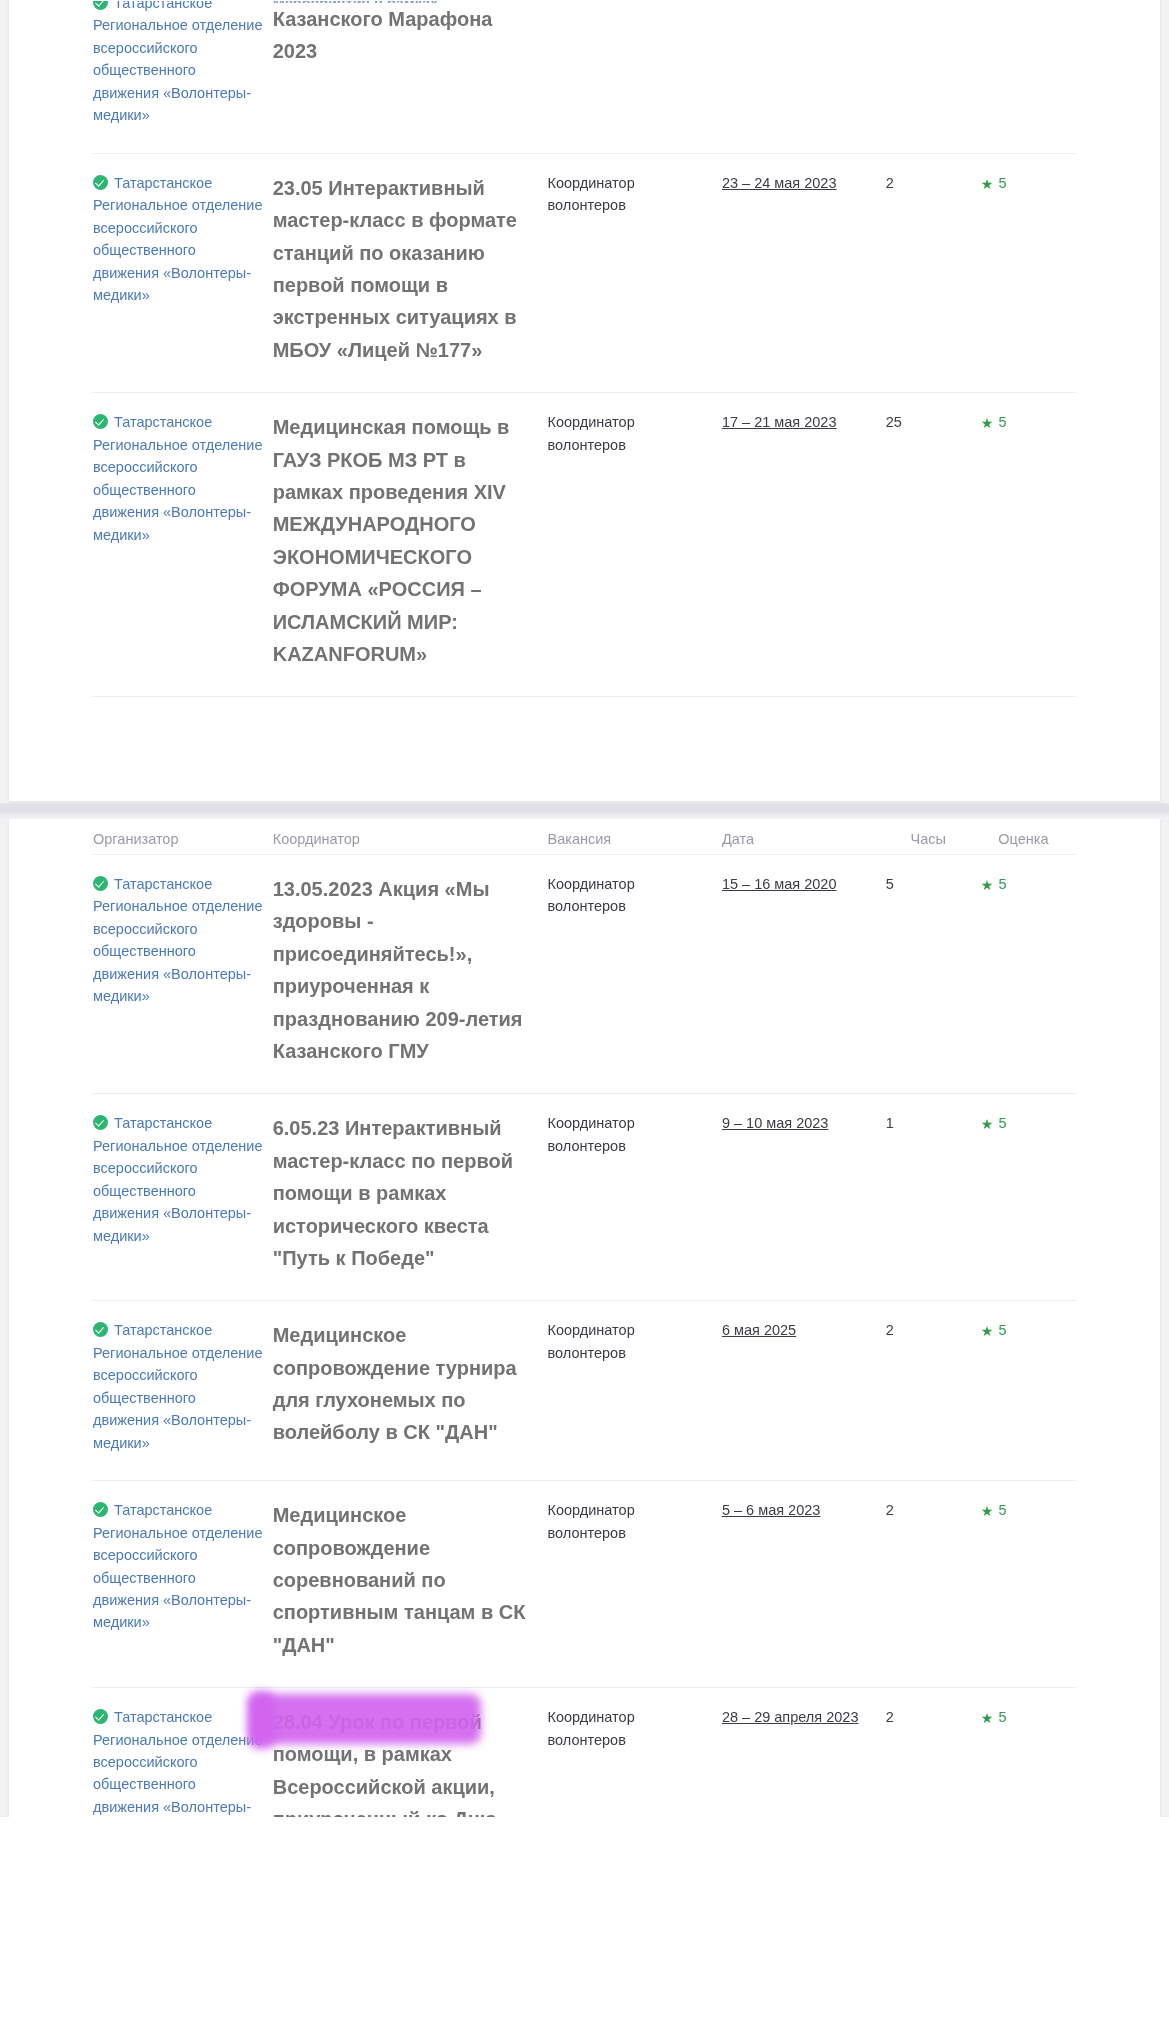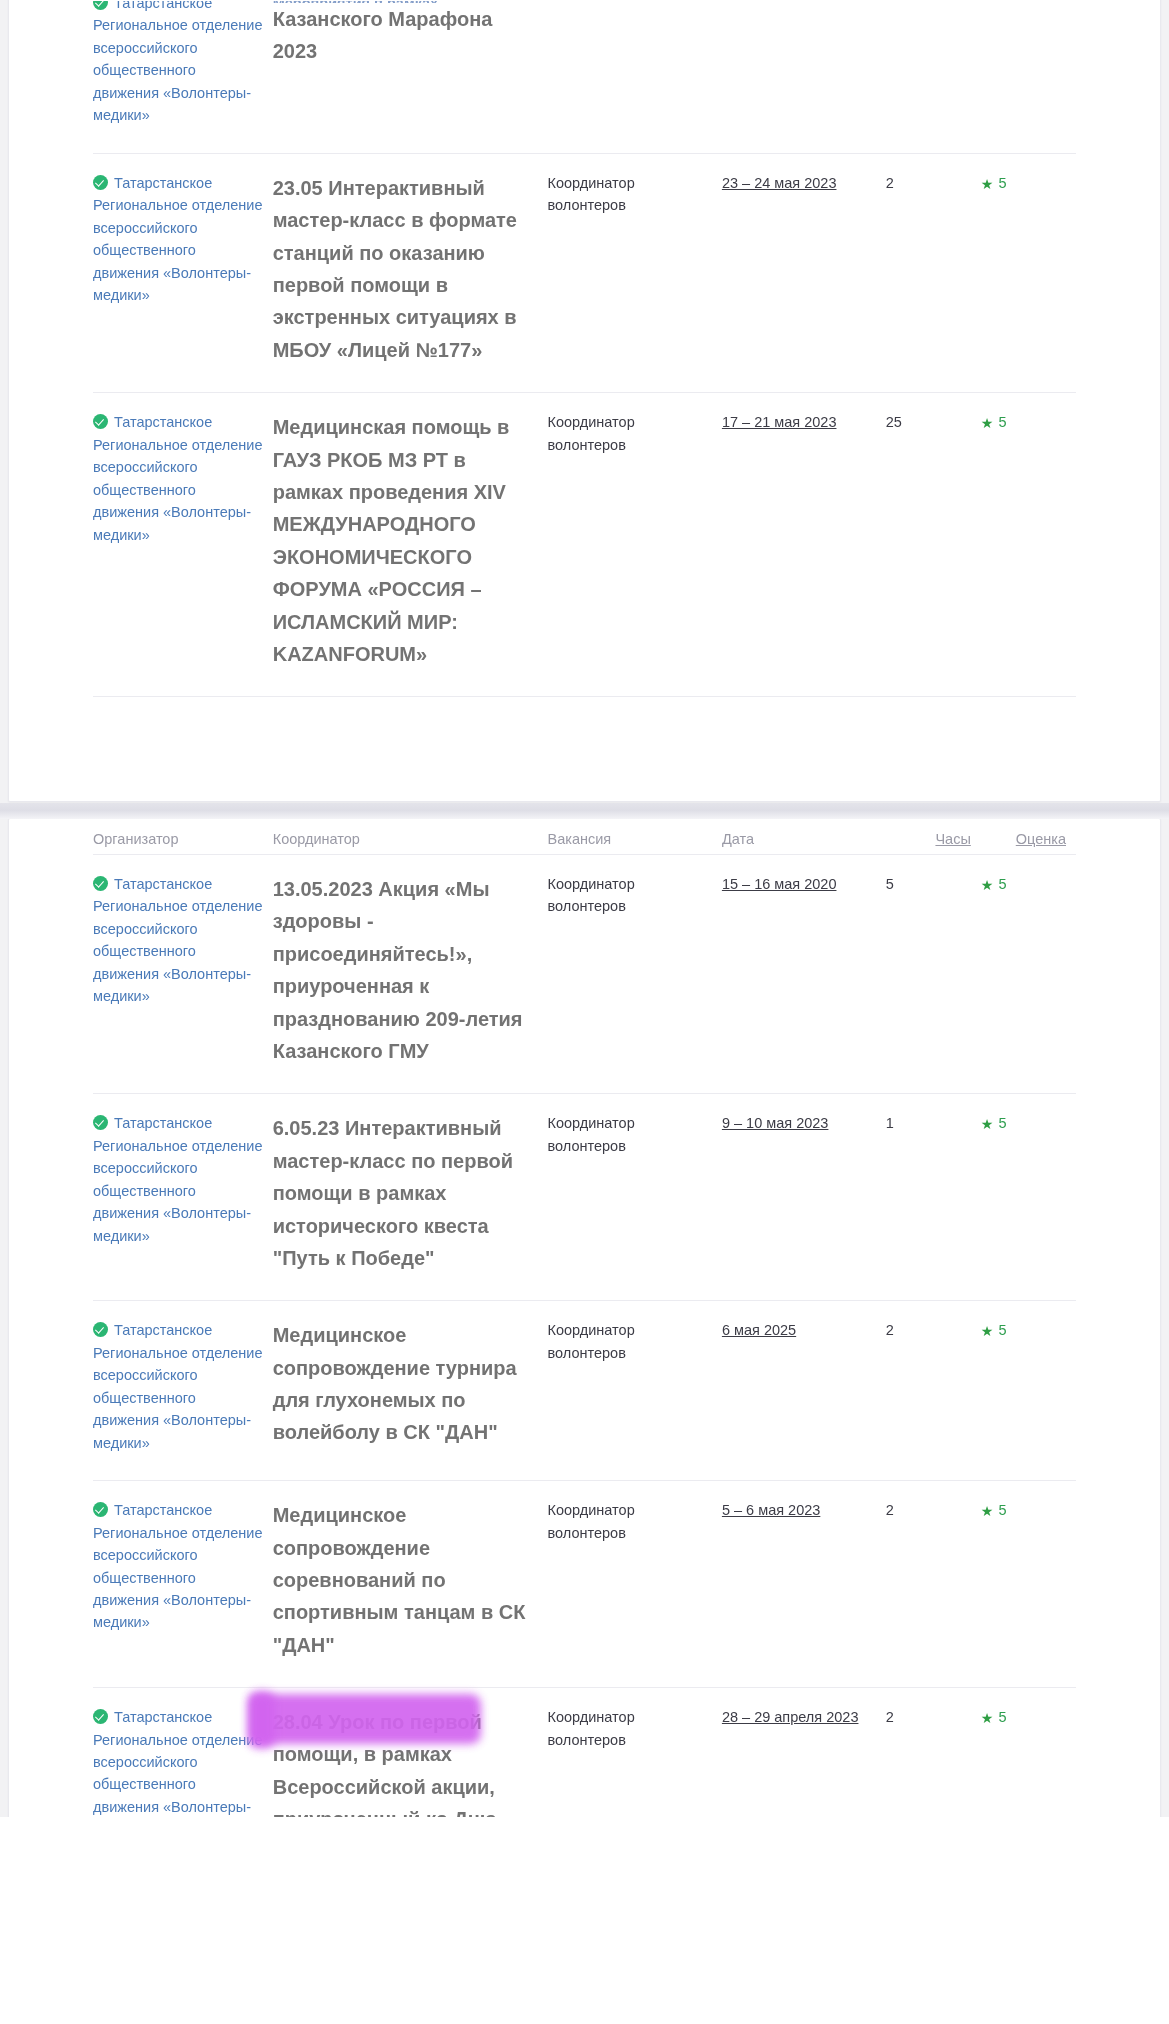--- a/index.html
+++ b/index.html
@@ -50,21 +50,21 @@
 
   thead th {
     text-align: left;
     font-weight: 400;
     font-size: 14.5px;
     color: #9a9aa6;
     padding: 12px 10px 7px 0;
     border-bottom: 1px solid #ebebf0;
     white-space: nowrap;
   }
-  thead th.hdr-hrs, thead th.hdr-rate { text-align: right; text-decoration: underline; }
+  thead th.hdr-hrs, thead th.hdr-rate { text-align: center; }
 
   tbody td {
     vertical-align: top;
     padding: 18px 10px 26px 0;
     border-bottom: 1px solid #ebebf0;
     font-size: 14.5px;
     line-height: 1.55;
   }
   tbody tr:last-child td { border-bottom: 1px solid #ebebf0; }
 

